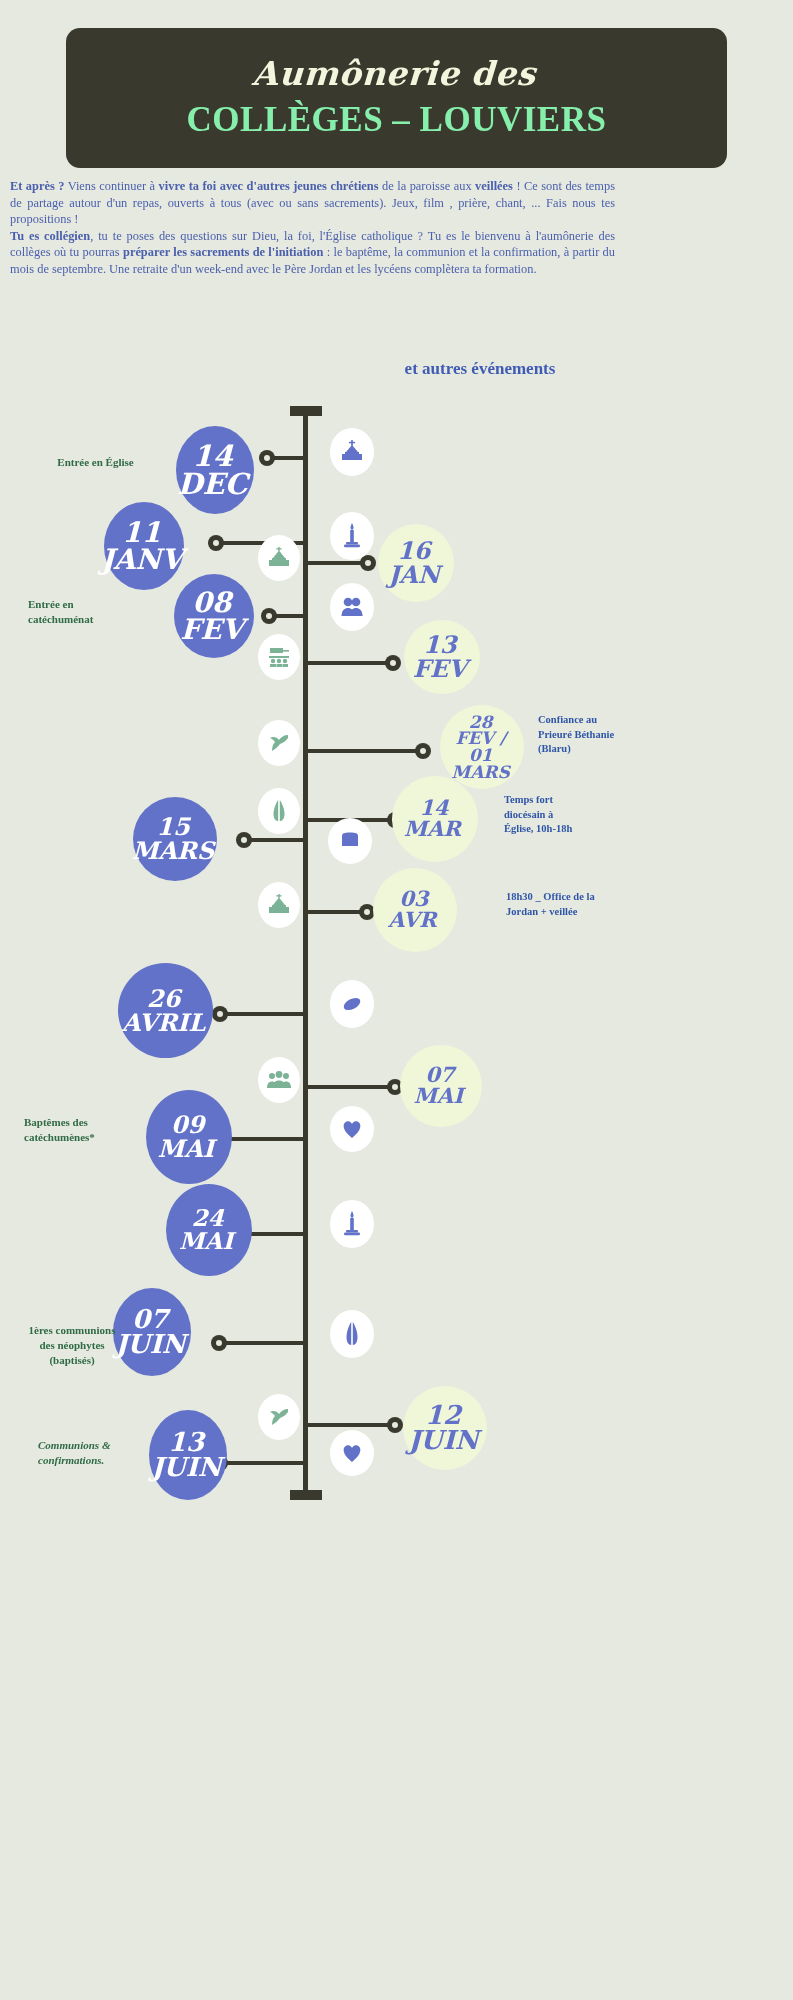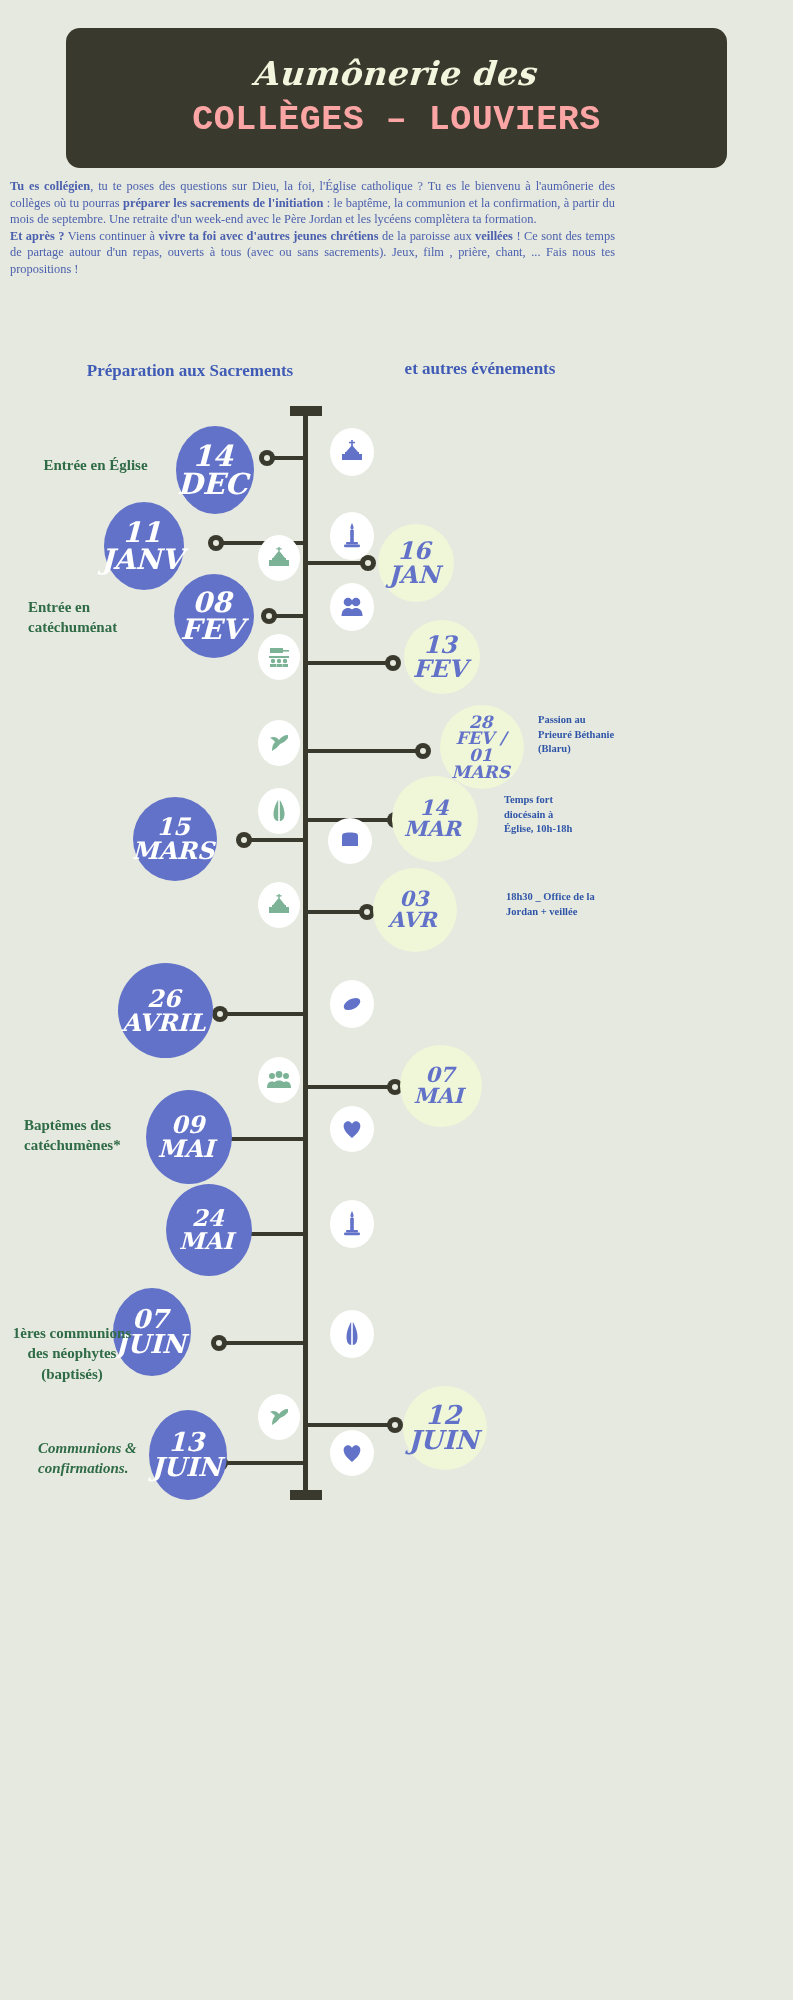--- a/index.html
+++ b/index.html
@@ -16,22 +16,22 @@
     position:absolute; left:66px; top:28px; width:661px; height:140px;
     background:#3a392e; border-radius:14px;
     display:flex; flex-direction:column; align-items:center; justify-content:center;
   }
   .banner-script{
     color:#f2f6dd; font-size:33px; font-style:italic; font-weight:bold;
     font-family:"DejaVu Serif", serif; letter-spacing:.5px; line-height:1.05;
     margin-bottom:2px; transform:skewX(-6deg);
   }
   .banner-main{
-    color:#fca5a5; font-size:35px; font-weight:bold; letter-spacing:.5px;
-    font-family:Liberation Mono, monospace; line-height:1.05;margin-top:8px;
+    color:#86efac; font-size:35px; font-weight:bold; letter-spacing:.5px;
+    font-family:Liberation Serif, serif; line-height:1.05;margin-top:8px;
   }
 
   
   .intro{
     position:absolute; left:10px; top:178px; width:605px;
     color:#4a5fae; font-size:12.4px; line-height:1.33;
     text-align:justify;
   }
   .intro p{margin:0 0 0 0;}
   .intro b{font-weight:bold;}
@@ -76,45 +76,44 @@
 
   
   .chip{
     position:absolute; border-radius:50%; background:#ffffff;
     display:flex; align-items:center; justify-content:center;
   }
   .chip svg{display:block;}
 
   
   .lbl-green{
-    position:absolute; color:#2f6b46; font-weight:bold; font-size:15px;
+    position:absolute; color:#2f6b46; font-weight:bold; font-size:11px;
     line-height:1.35; font-family:"Liberation Serif", serif;
   }
   .lbl-blue{
     position:absolute; color:#2f55a8; font-weight:bold; font-size:10.5px;
     line-height:1.4; font-family:"Liberation Serif", serif;
   }
 </style>
 </head>
 <body>
 
 <div id="page">
 
   <div class="banner">
     <div class="banner-script">Aumônerie des</div>
     <div class="banner-main">COLLÈGES – LOUVIERS</div>
   </div>
 
   <div class="intro">
+    <p><b>Et après ?</b><span> Viens continuer à </span><b>vivre ta foi avec d'autres jeunes chrétiens</b><span> de la paroisse aux </span><b>veillées</b><span> ! Ce sont des temps de partage autour d'un repas, ouverts à tous (avec ou sans sacrements). Jeux, film , prière, chant, ... Fais nous tes propositions !</span></p>
     <p><b>Tu es collégien</b><span>, tu te poses des questions sur Dieu, la foi, l'Église catholique ? Tu es le bienvenu à l'aumônerie des collèges où tu pourras </span><b>préparer les sacrements de l'initiation</b><span> : le baptême, la communion et la confirmation, à partir du mois de septembre. Une retraite d'un week-end avec le Père Jordan et les lycéens complètera ta formation.</span></p>
-    <p><b>Et après ?</b><span> Viens continuer à </span><b>vivre ta foi avec d'autres jeunes chrétiens</b><span> de la paroisse aux </span><b>veillées</b><span> ! Ce sont des temps de partage autour d'un repas, ouverts à tous (avec ou sans sacrements). Jeux, film , prière, chant, ... Fais nous tes propositions !</span></p>
   </div>
 
   <div class="col-title" id="title-left">
-    <div>Préparation aux Sacrements</div>
   </div>
   <div class="col-title" id="title-right">
     <div>et autres événements</div>
   </div>
 
   <div class="spine"></div>
   <div class="spine-cap" id="cap-top"></div>
   <div class="spine-cap" id="cap-bottom"></div>
 
   <div class="conn" style="left:270px; top:456px; width:36px;"></div>
@@ -293,21 +292,21 @@
   </div>
 
   <div class="bubble bubble-cream" style="left:403px; top:1386px; width:84px; height:84px; font-size:26px;">
     <div>
       <span>12</span>
       <span>JUIN</span>
     </div>
   </div>
 
   <div class="lbl-blue" style="left:538px; top:713px; width:110px;">
-    <div>Passion au</div>
+    <div>Confiance au</div>
     <div>Prieuré Béthanie</div>
     <div>(Blaru)</div>
   </div>
 
   <div class="lbl-blue" style="left:504px; top:793px; width:120px;">
     <div>Temps fort</div>
     <div>diocésain à</div>
     <div>Église, 10h-18h</div>
   </div>
 

